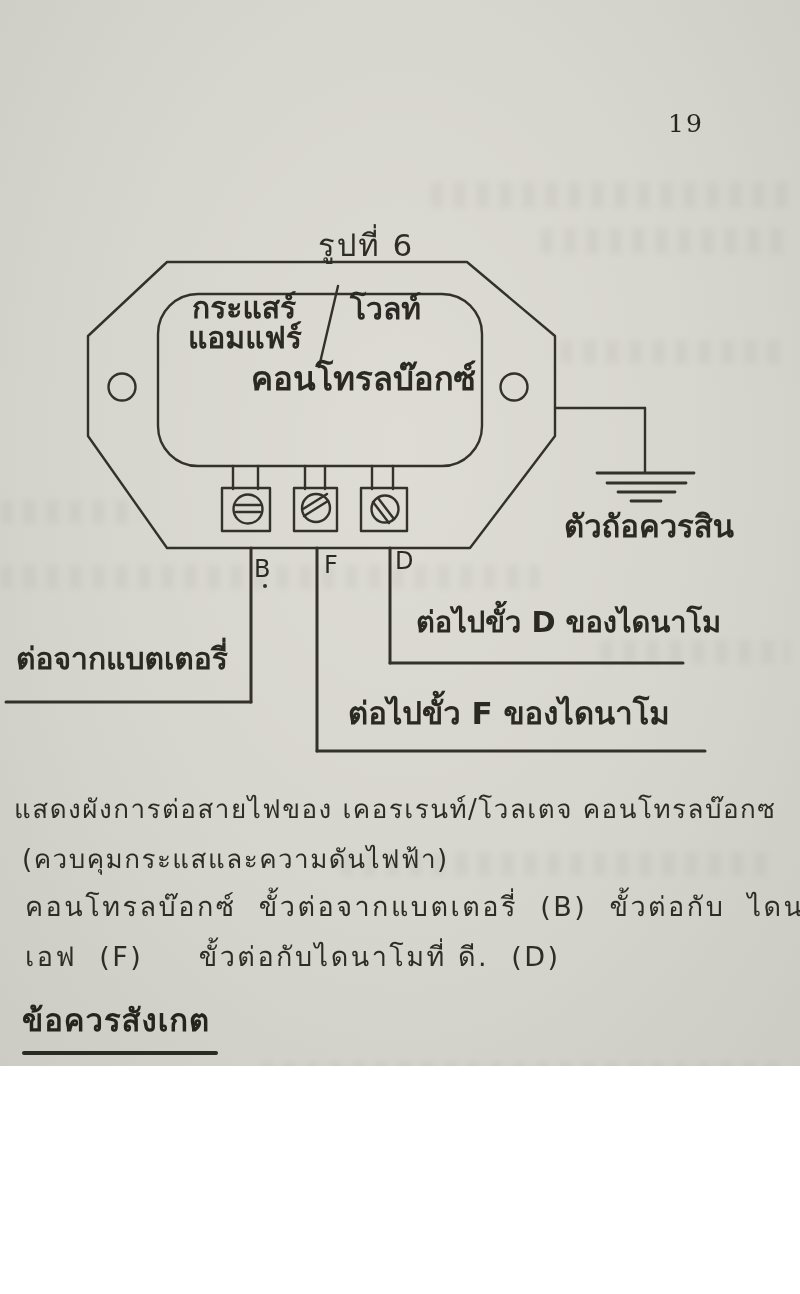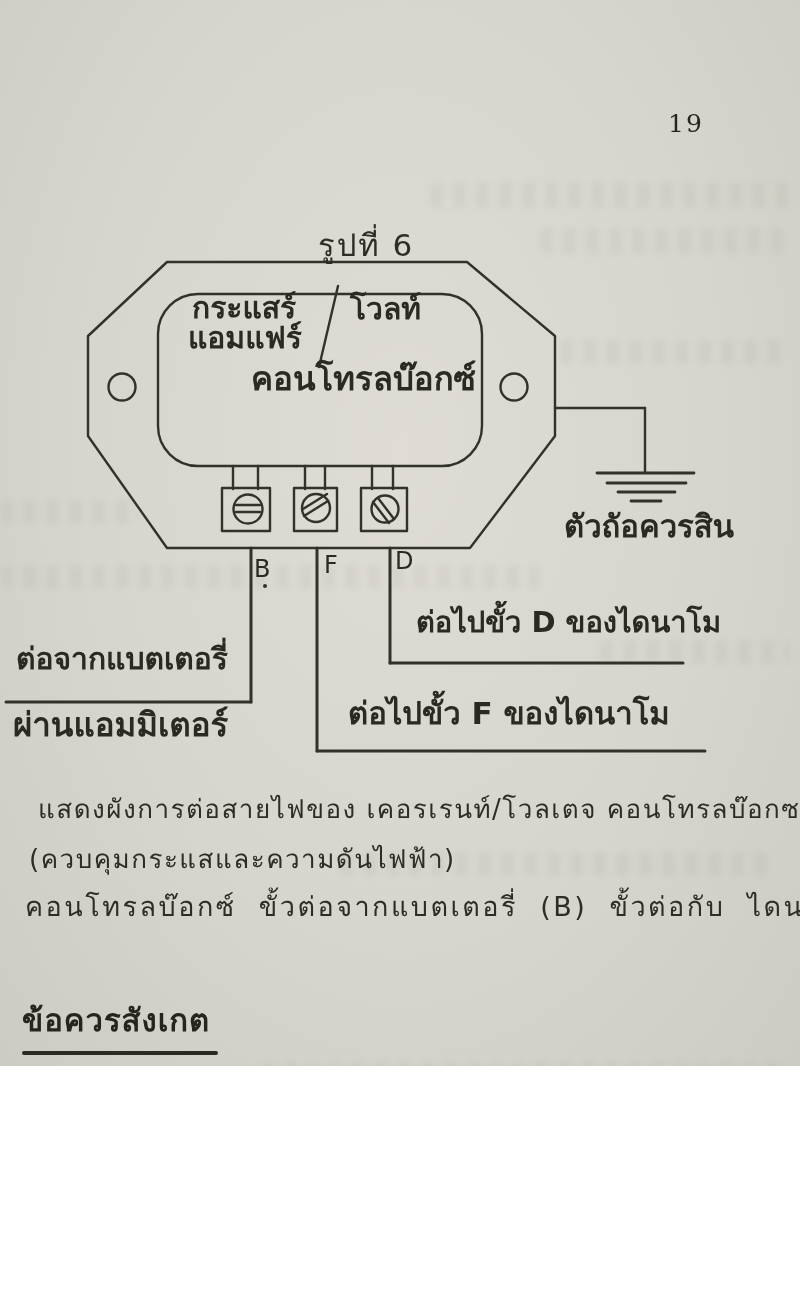--- a/index.html
+++ b/index.html
@@ -131,24 +131,24 @@
 
   <div class="abs termlbl t" style="left:254px;top:556px;">B</div>
   <div class="abs termlbl t" style="left:324px;top:552px;">F</div>
   <div class="abs termlbl t" style="left:395px;top:548px;">D</div>
 
   <div class="abs wirelbl t" style="left:564px;top:509px;font-size:31px;">ตัวถัอควรสิน</div>
 
   <div class="abs wirelbl t" style="left:416px;top:606px;font-size:29px;">ต่อไปขั้ว D ของไดนาโม</div>
   <div class="abs wirelbl t" style="left:348px;top:696px;font-size:31px;text-align:right;">ต่อไปขั้ว F ของไดนาโม</div>
   <div class="abs wirelbl t" style="left:16px;top:642px;">ต่อจากแบตเตอรี่</div>
-  <div class="abs wirelbl t" style="left:13px;top:706px;font-size:33px;">ผ่านแอมมิเตอร์</div>
 
-  <div class="abs cap t" style="left:38px;top:795px;">แสดงผังการต่อสายไฟของ เคอรเรนท์/โวลเตจ คอนโทรลบ๊อกซ</div>
-  <div class="abs cap t" style="left:29px;top:845px;">(ควบคุมกระแสและความดันไฟฟ้า)</div>
+  <div class="abs cap t" style="left:14px;top:795px;">แสดงผังการต่อสายไฟของ เคอรเรนท์/โวลเตจ คอนโทรลบ๊อกซ</div>
+  <div class="abs cap t" style="left:22px;top:845px;">(ควบคุมกระแสและความดันไฟฟ้า)</div>
   <div class="abs para t" style="left:25px;top:891px;">คอนโทรลบ๊อกซ์  ขั้วต่อจากแบตเตอรี่  (B)  ขั้วต่อกับ  ไดนาโมที่</div>
+  <div class="abs para t" style="left:25px;top:941px;">เอฟ  (F)     ขั้วต่อกับไดนาโมที่ ดี.  (D)</div>
 
   <div class="abs note-head t" style="left:22px;top:1003px;">ข้อควรสังเกต</div>
   <div class="head-underline" style="left:22px;top:1051px;width:196px;height:4px;"></div>
   <div class="abs note-body t" style="left:8px;top:1086px;">ทองขาวที่คัทเอาท์จะแตะกันไม่ได้เบ็นอันขาด    เพราะถ้าหน้าทอง</div>
   <div class="abs note-body t" style="left:8px;top:1158px;">ขาวแตะกันอยู่    กระแสไฟจะไหลผ่านแบตเตอรี่มาสู่ไดนาโมตลอด</div>
 
 </div>
 
 </body></html>

